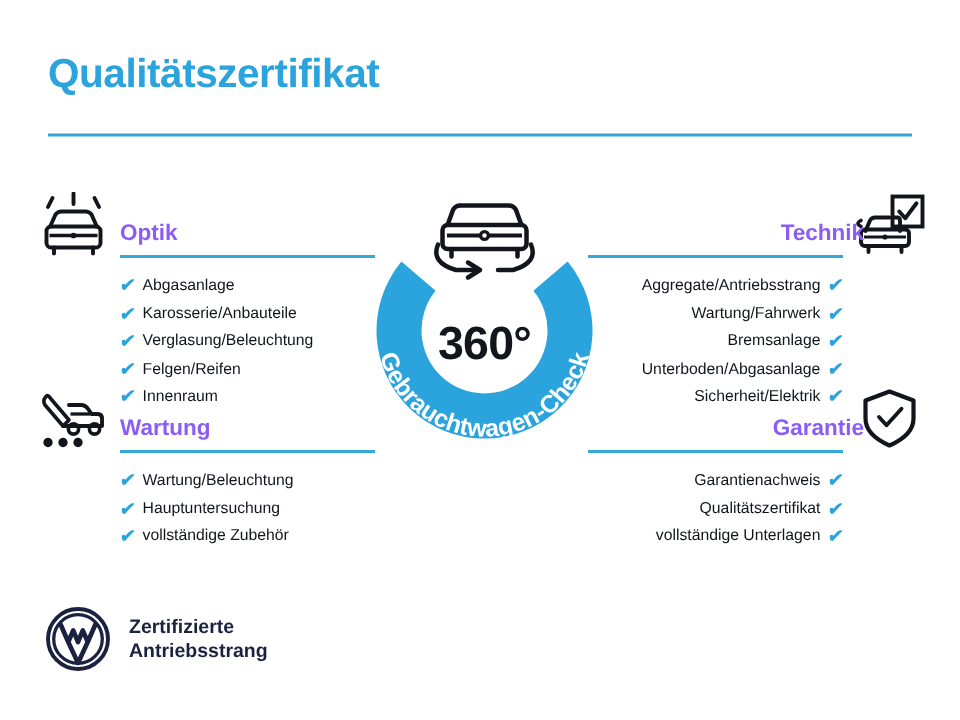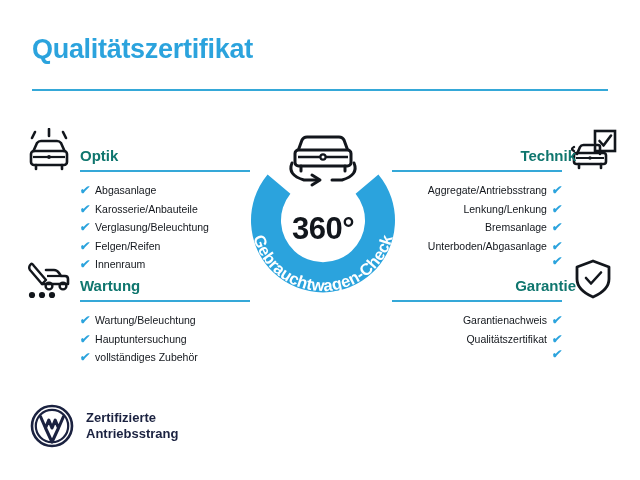--- a/index.html
+++ b/index.html
@@ -41,21 +41,21 @@
 
   .sec-head {
     position: relative;
     height: 46px;
   }
   .sec-title {
     position: absolute;
     bottom: 10px;
     font-size: 15px;
     font-weight: bold;
-    color: #0f766e;
+    color: #8b5cf6;
     white-space: nowrap;
   }
   .left .sec-title  { left: 58px; }
   .right .sec-title { right: 44px; }
 
   .sec-rule {
     position: absolute;
     bottom: 2px;
     height: 2px;
     background: #35a8d8;
@@ -204,21 +204,21 @@
       <li>
           <span class="tick">✔</span>
           <span>Wartung/Beleuchtung</span>
         </li>
       <li>
           <span class="tick">✔</span>
           <span>Hauptuntersuchung</span>
         </li>
       <li>
           <span class="tick">✔</span>
-          <span>vollständiges Zubehör</span>
+          <span>vollständige Zubehör</span>
         </li>
     </ul>
   </div>
 
   <div class="section right sec-technik">
     <div class="sec-head">
       <span class="sec-icon">
         <svg viewBox="0 0 50 44">
           <rect x="27" y="3" width="20" height="20" stroke="#12161c" stroke-width="2.6" fill="none"></rect>
           <path d="M31.5 13 L35.5 17.5 L43 7.5" stroke="#12161c" stroke-width="2.6" fill="none" stroke-linecap="round" stroke-linejoin="round"></path>
@@ -235,32 +235,33 @@
       <span class="sec-title">Technik</span>
       <span class="sec-rule"></span>
     </div>
     <ul class="check-list">
       <li>
           <span class="tick">✔</span>
           <span>Aggregate/Antriebsstrang</span>
         </li>
       <li>
           <span class="tick">✔</span>
-          <span>Lenkung/Lenkung</span>
+          <span>Wartung/Fahrwerk</span>
         </li>
       <li>
           <span class="tick">✔</span>
           <span>Bremsanlage</span>
         </li>
       <li>
           <span class="tick">✔</span>
           <span>Unterboden/Abgasanlage</span>
         </li>
       <li>
           <span class="tick">✔</span>
+          <span>Sicherheit/Elektrik</span>
         </li>
     </ul>
   </div>
 
   <div class="section right sec-garantie">
     <div class="sec-head">
       <span class="sec-icon">
         <svg viewBox="0 0 50 44">
           <path d="M25 3 L41 9 L41 21 Q41 32 25 39 Q9 32 9 21 L9 9 Z" stroke="#12161c" stroke-width="2.8" fill="none" stroke-linejoin="round"></path>
           <path d="M18 20 L23 25.5 L33 14.5" stroke="#12161c" stroke-width="2.6" fill="none" stroke-linecap="round" stroke-linejoin="round"></path>
@@ -273,20 +274,21 @@
       <li>
           <span class="tick">✔</span>
           <span>Garantienachweis</span>
         </li>
       <li>
           <span class="tick">✔</span>
           <span>Qualitätszertifikat</span>
         </li>
       <li>
           <span class="tick">✔</span>
+          <span>vollständige Unterlagen</span>
         </li>
     </ul>
   </div>
 
   <div class="badge">
     <svg viewBox="0 0 180 185">
       <defs>
         <path id="arcPath" d="M 18 96 A 72 72 0 1 0 162 96"></path>
       </defs>
 

